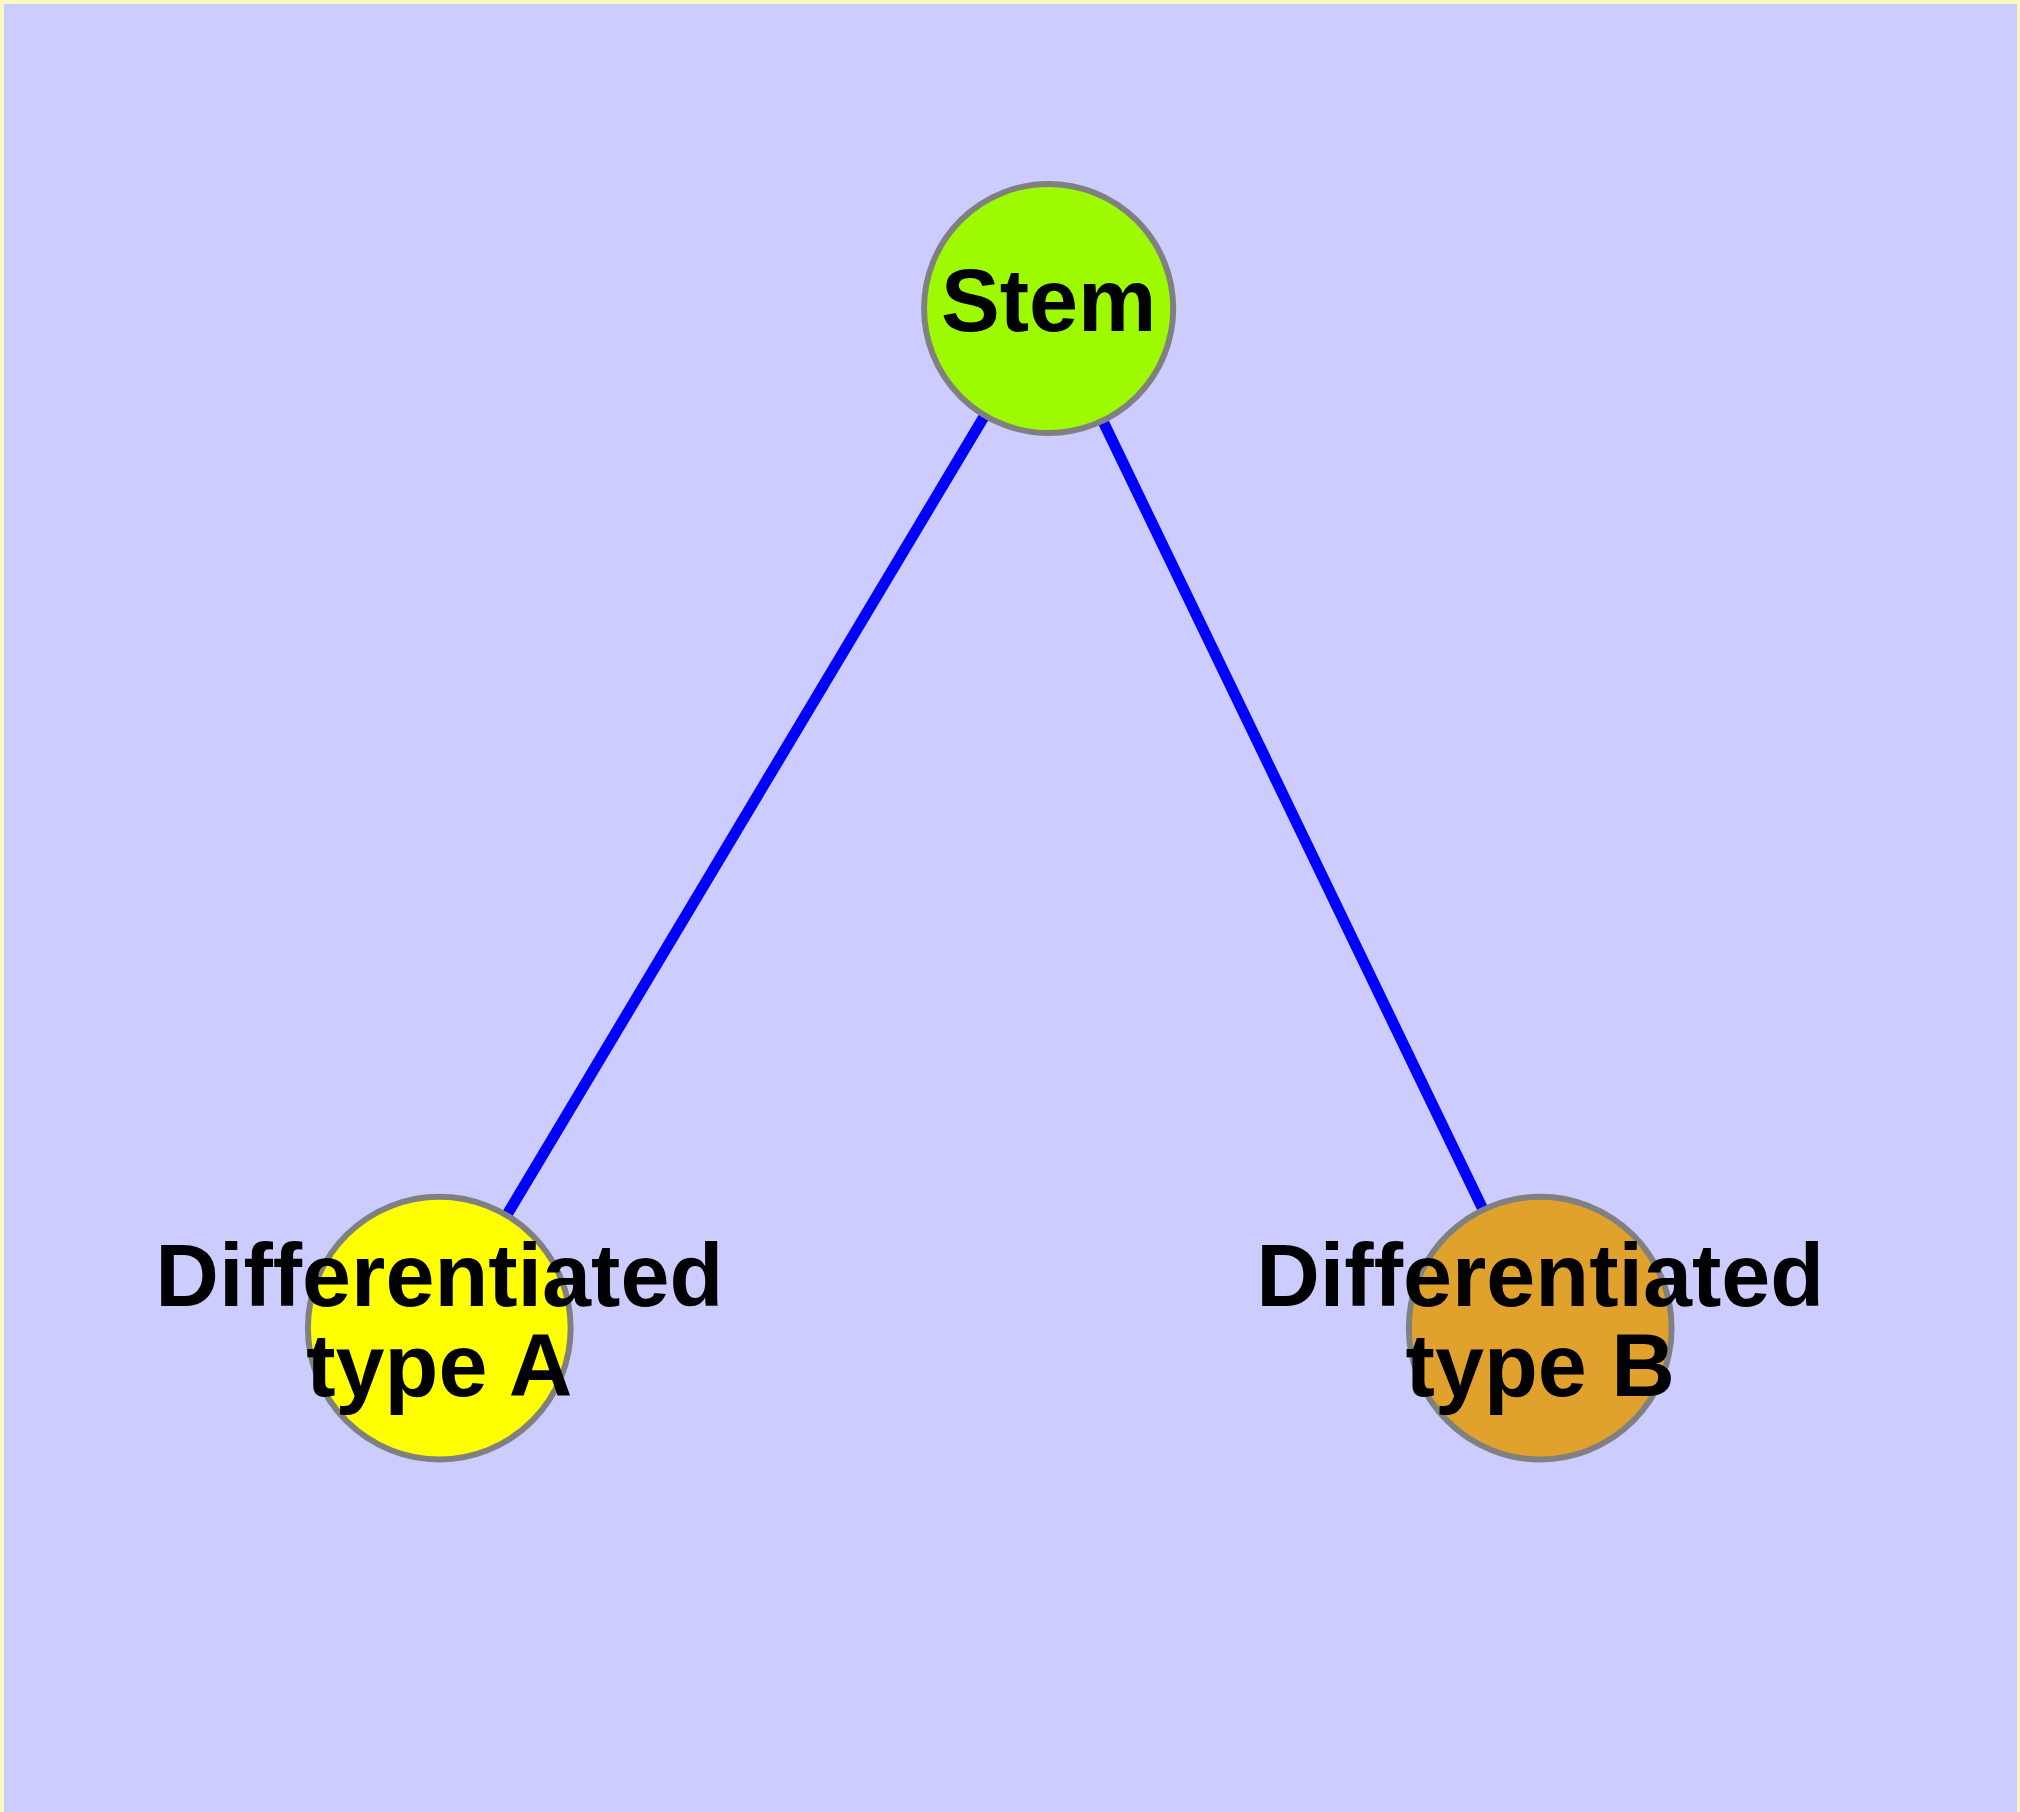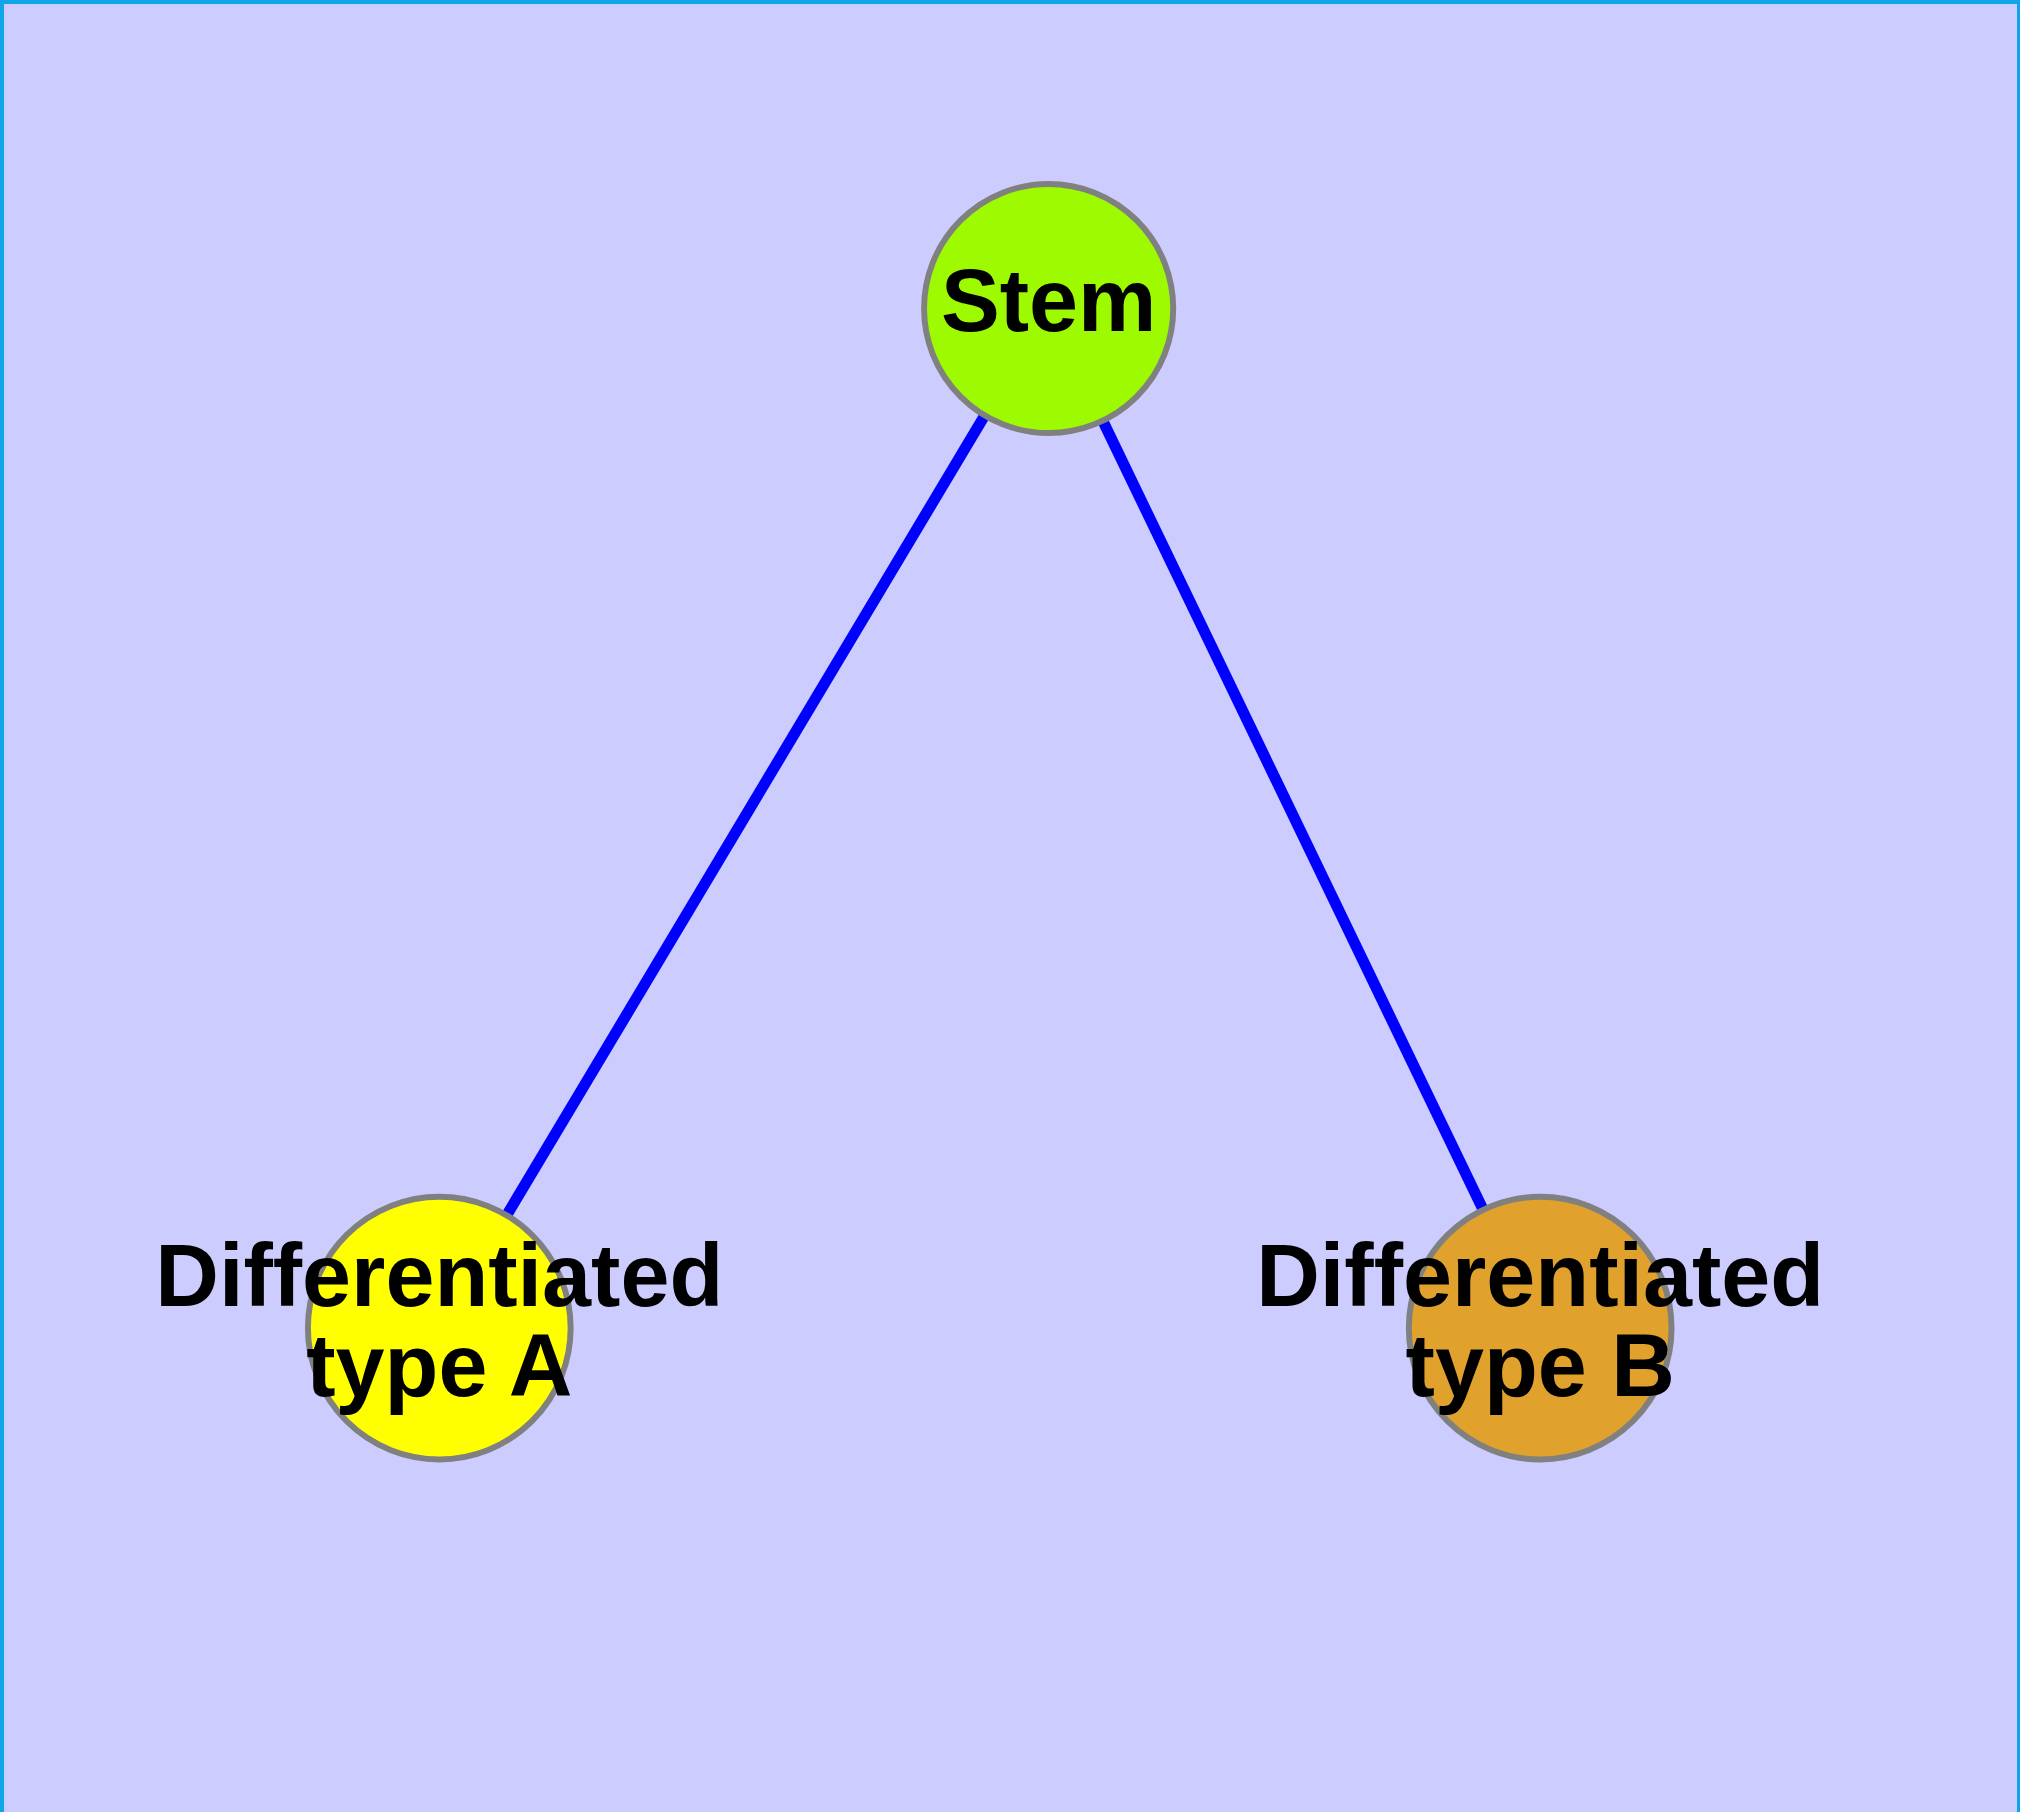--- a/index.html
+++ b/index.html
@@ -4,21 +4,21 @@
 <style>
   html, body {
     margin: 0;
     padding: 0;
     background: #ffffff;
   }
   #stage {
     position: relative;
     width: 2021px;
     height: 1812px;
-    background: #0ea5e9;
+    background: #fef9c3;
     overflow: hidden;
     font-family: "Liberation Sans", sans-serif;
   }
   #canvas {
     position: absolute;
     left: 4.2px;
     top: 4.2px;
     width: 2013px;
     height: 1808px;
     background: #ccccff;

